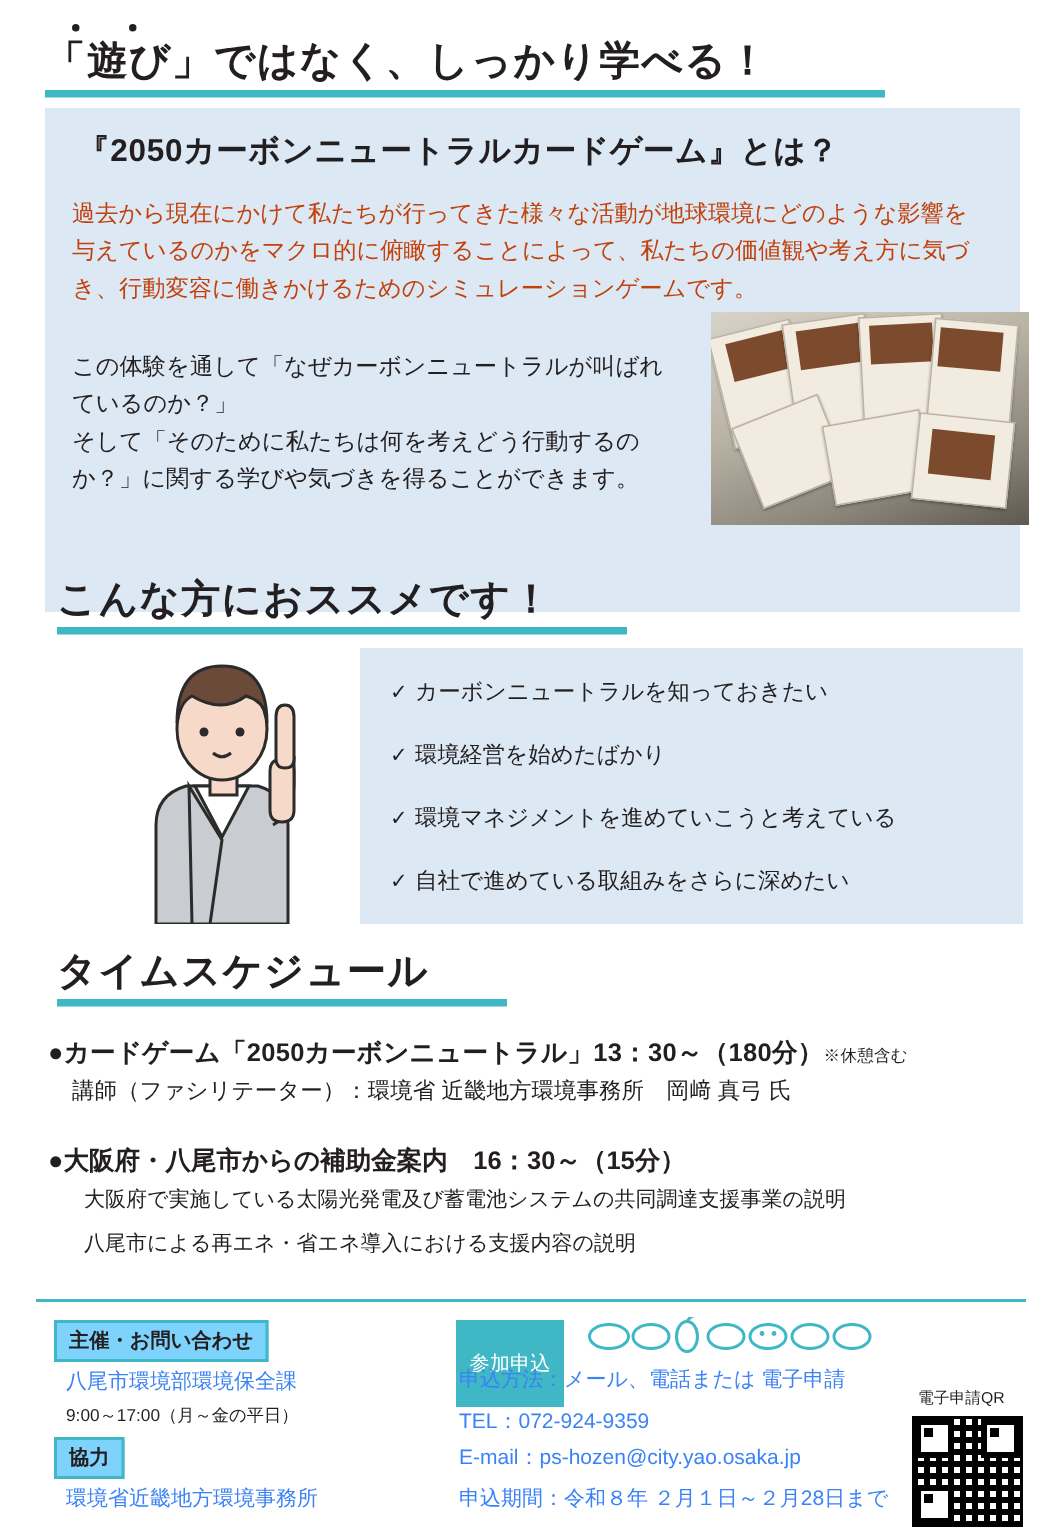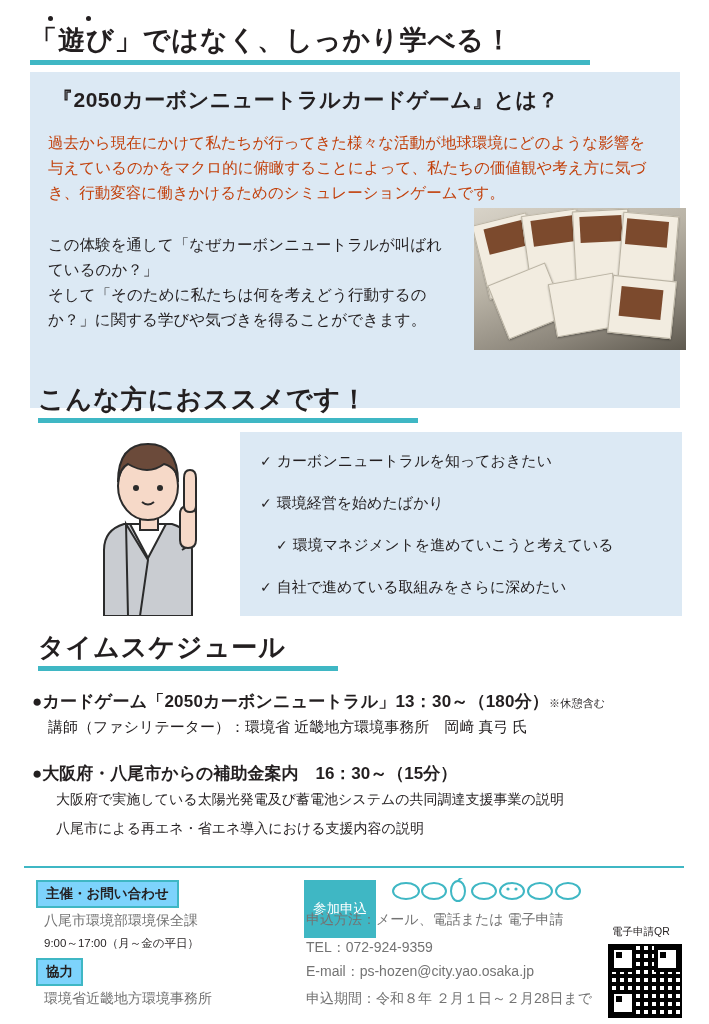--- a/index.html
+++ b/index.html
@@ -249,21 +249,21 @@
     background: #3fb7c4;
     color: #ffffff;
     font-size: 13.5px;
     font-weight: normal;
     padding: 20px 9px;
     white-space: nowrap;
   }
   .foot-text {
     position: absolute;
     font-size: 14px;
-    color: #737373;
+    color: #3b82f6;
     white-space: nowrap;
   }
   .foot-small {
     position: absolute;
     font-size: 11.5px;
     color: #231f20;
     white-space: nowrap;
   }
   .qr {
     position: absolute;
@@ -345,21 +345,21 @@
   <div class="headline2">こんな方におススメです！</div>
   <div class="headline2-underline"></div>
 
   <div class="recpanel">
     <div class="rec-item" style="top:20px;">
       <span class="rec-check">✓</span><span>カーボンニュートラルを知っておきたい</span>
     </div>
     <div class="rec-item" style="top:62px;">
       <span class="rec-check">✓</span><span>環境経営を始めたばかり</span>
     </div>
-    <div class="rec-item" style="top:104px;margin-left:16px;">
+    <div class="rec-item" style="top:104px;">
       <span class="rec-check">✓</span><span>環境マネジメントを進めていこうと考えている</span>
     </div>
     <div class="rec-item" style="top:146px;">
       <span class="rec-check">✓</span><span>自社で進めている取組みをさらに深めたい</span>
     </div>
   </div>
 
   <svg class="person" viewBox="0 0 140 186">
     <path d="M26 186 L26 120 Q26 100 46 94 L94 94 Q114 100 114 120 L114 186 Z" fill="#c9ccd1" stroke="#2b2b2b" stroke-width="2"></path>
     <path d="M52 94 L70 128 L88 94 Z" fill="#ffffff" stroke="#2b2b2b" stroke-width="2"></path>

